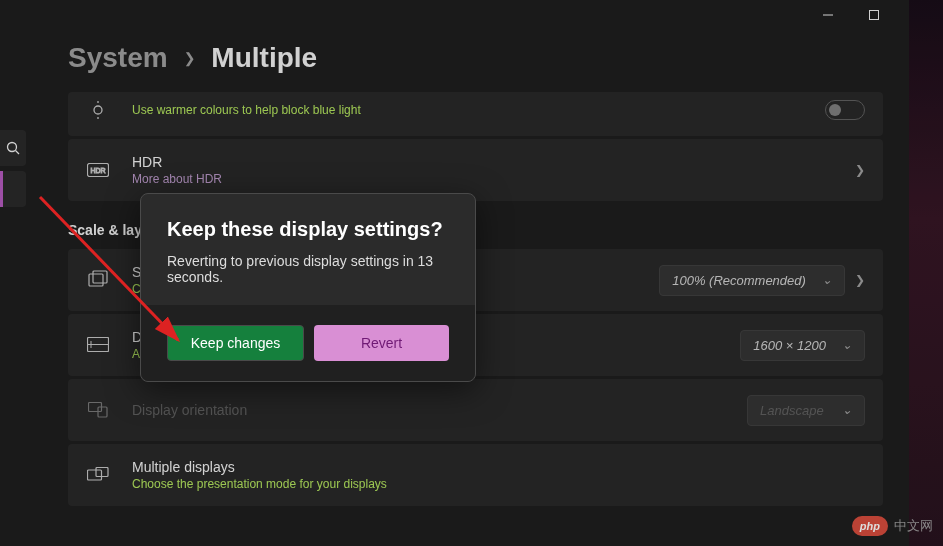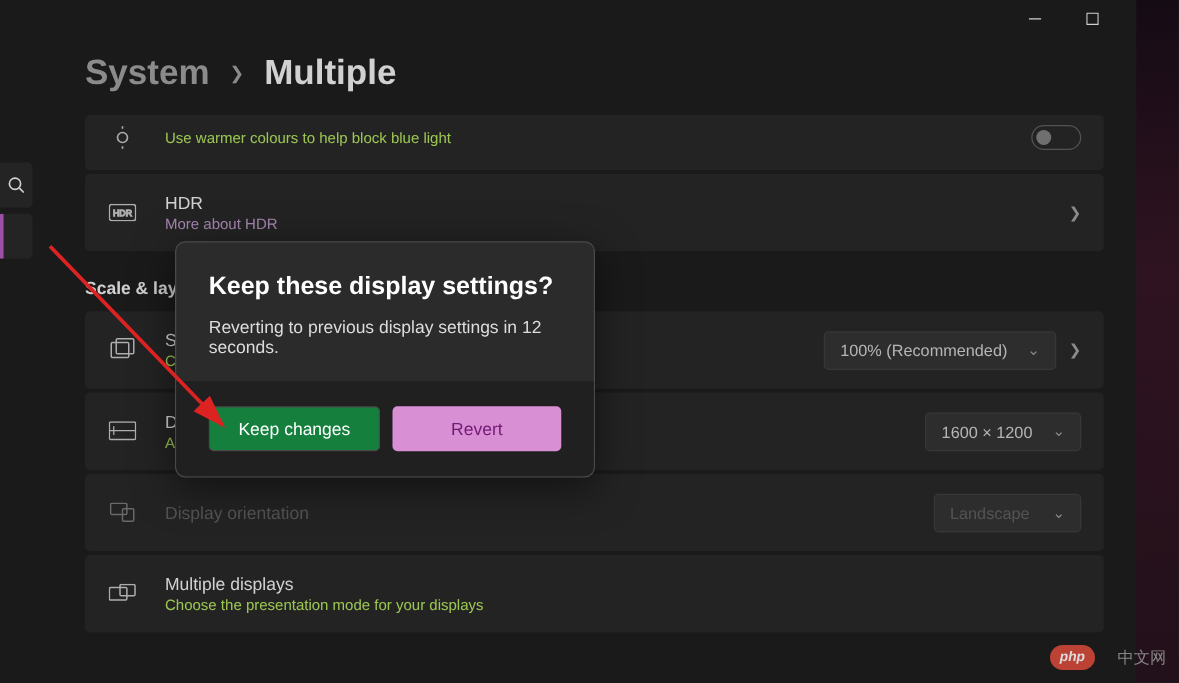--- a/index.html
+++ b/index.html
@@ -22,41 +22,41 @@
     .rows { display: flex; flex-direction: column; gap: 3px; padding-right: 60px; }
     .row { background: #2b2b2b; border-radius: 4px; padding: 14px 18px; display: flex; align-items: center; gap: 22px; min-height: 62px; }
     .row-icon { width: 24px; height: 24px; display: flex; align-items: center; justify-content: center; opacity: 0.8; }
     .row-icon svg { stroke: #fff; fill: none; }
     .row-text { flex: 1; display: flex; flex-direction: column; gap: 2px; }
     .row-title { font-size: 14px; color: #fff; }
     .row-sub { font-size: 12px; color: #bef264; }
     .row-sub.link { color: #c7a3d6; }
     .row-end { display: flex; align-items: center; gap: 10px; }
     .chev { color: #aaa; font-size: 12px; }
-    .select-box { background: #383838; border: 1px solid #444; border-radius: 4px; padding: 7px 12px; display: flex; align-items: center; gap: 16px; font-size: 13px; color: #ddd; min-width: 118px; justify-content: space-between; }
+    .select-box { background: #383838; border: 1px solid #444; border-radius: 4px; padding: 7px 12px; display: flex; align-items: center; gap: 16px; font-size: 13px; color: #ddd; min-width: 118px; justify-content: space-between; font-style: italic; }
     .select-wide { min-width: 170px; }
     .half-row { padding: 6px 18px 14px 18px; min-height: auto; }
     
     .section-header { padding: 18px 0 8px 0; font-size: 14px; font-weight: 600; color: #fff; }
     
     .disabled .row-title, .disabled .row-sub, .disabled .select-box { color: #666; }
     
     .overlay { position: absolute; inset: 0; background: rgba(0,0,0,0.18); }
     .dialog { position: absolute; left: 140px; top: 193px; width: 336px; background: #2b2b2b; border: 1px solid #4a4a4a; border-radius: 8px; box-shadow: 0 8px 32px rgba(0,0,0,0.5); }
     .dialog-body { padding: 24px 26px 20px 26px; }
     .dialog-title { font-size: 20px; font-weight: 600; color: #fff; margin-bottom: 12px; }
     .dialog-text { font-size: 14px; color: #ddd; }
     .dialog-actions { background: #202020; padding: 20px 26px; border-radius: 0 0 8px 8px; display: flex; gap: 10px; }
     .dlg-btn { flex: 1; padding: 9px 0; border-radius: 4px; font-size: 14px; text-align: center; cursor: pointer; border: none; }
     .btn-secondary { background: #15803d; color: #fff; border: 1px solid #4a4a4a; }
     .btn-primary { background: #d98fd4; color: #701a75; font-weight: 500; }
     
     .arrow { position: absolute; left: 38px; top: 195px; pointer-events: none; }
     
-    .watermark { position: absolute; right: 10px; bottom: 10px; display: flex; align-items: center; gap: 18px; opacity: 0.85; }
+    .watermark { position: absolute; right: 10px; bottom: 10px; display: flex; align-items: center; gap: 6px; opacity: 0.85; }
     .wm-badge { background: #d84a3a; color: #fff; font-size: 11px; font-weight: bold; padding: 4px 8px; border-radius: 12px; font-style: italic; }
     .wm-text { color: #999; font-size: 13px; }
     
     .right-edge { position: absolute; right: 0; top: 0; width: 34px; height: 100%; background: linear-gradient(180deg, #1a0e1a, #3a1828 40%, #2a1420); }
   </style>
 </head>
 <body>
 
 <div class="right-edge"></div>
 
@@ -204,21 +204,21 @@
       </div>
     </div>
   </div>
 </div>
 
 <div class="overlay"></div>
 
 <div class="dialog">
   <div class="dialog-body">
     <div class="dialog-title">Keep these display settings?</div>
-    <div class="dialog-text">Reverting to previous display settings in 12 seconds.</div>
+    <div class="dialog-text">Reverting to previous display settings in 13 seconds.</div>
   </div>
   <div class="dialog-actions">
     <button class="dlg-btn btn-secondary">Keep changes</button>
     <button class="dlg-btn btn-primary">Revert</button>
   </div>
 </div>
 
 <svg class="arrow" width="160" height="165">
   <defs>
       <marker id="ah" markerWidth="10" markerHeight="10" refX="8" refY="3" orient="auto">

